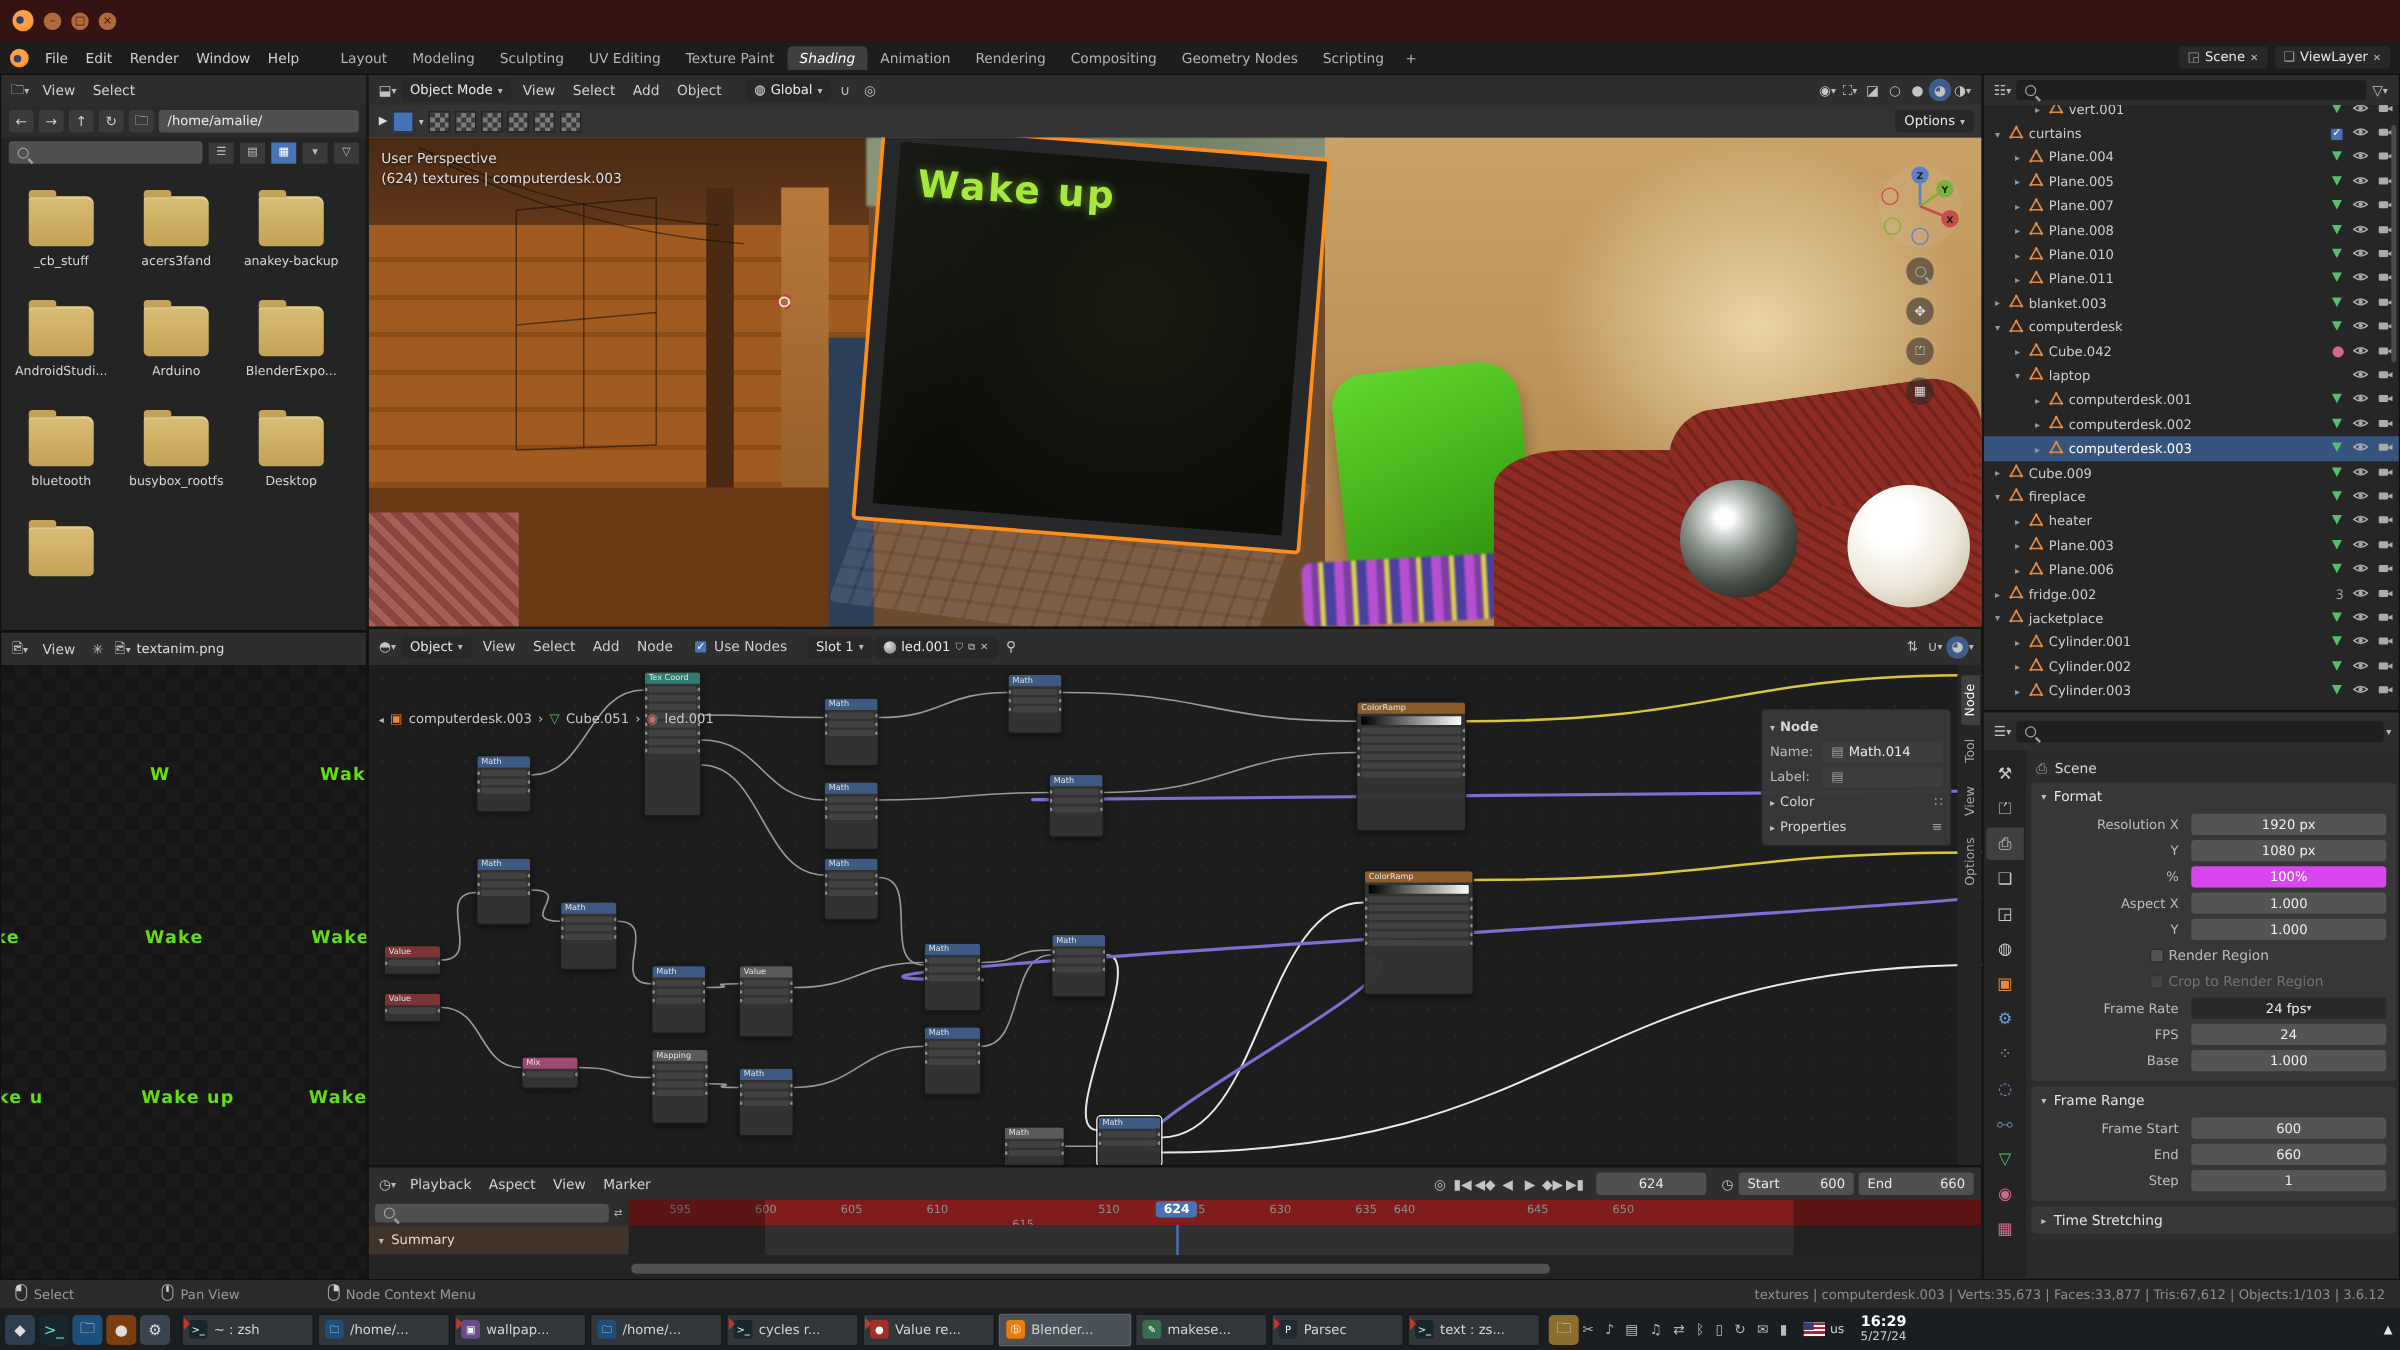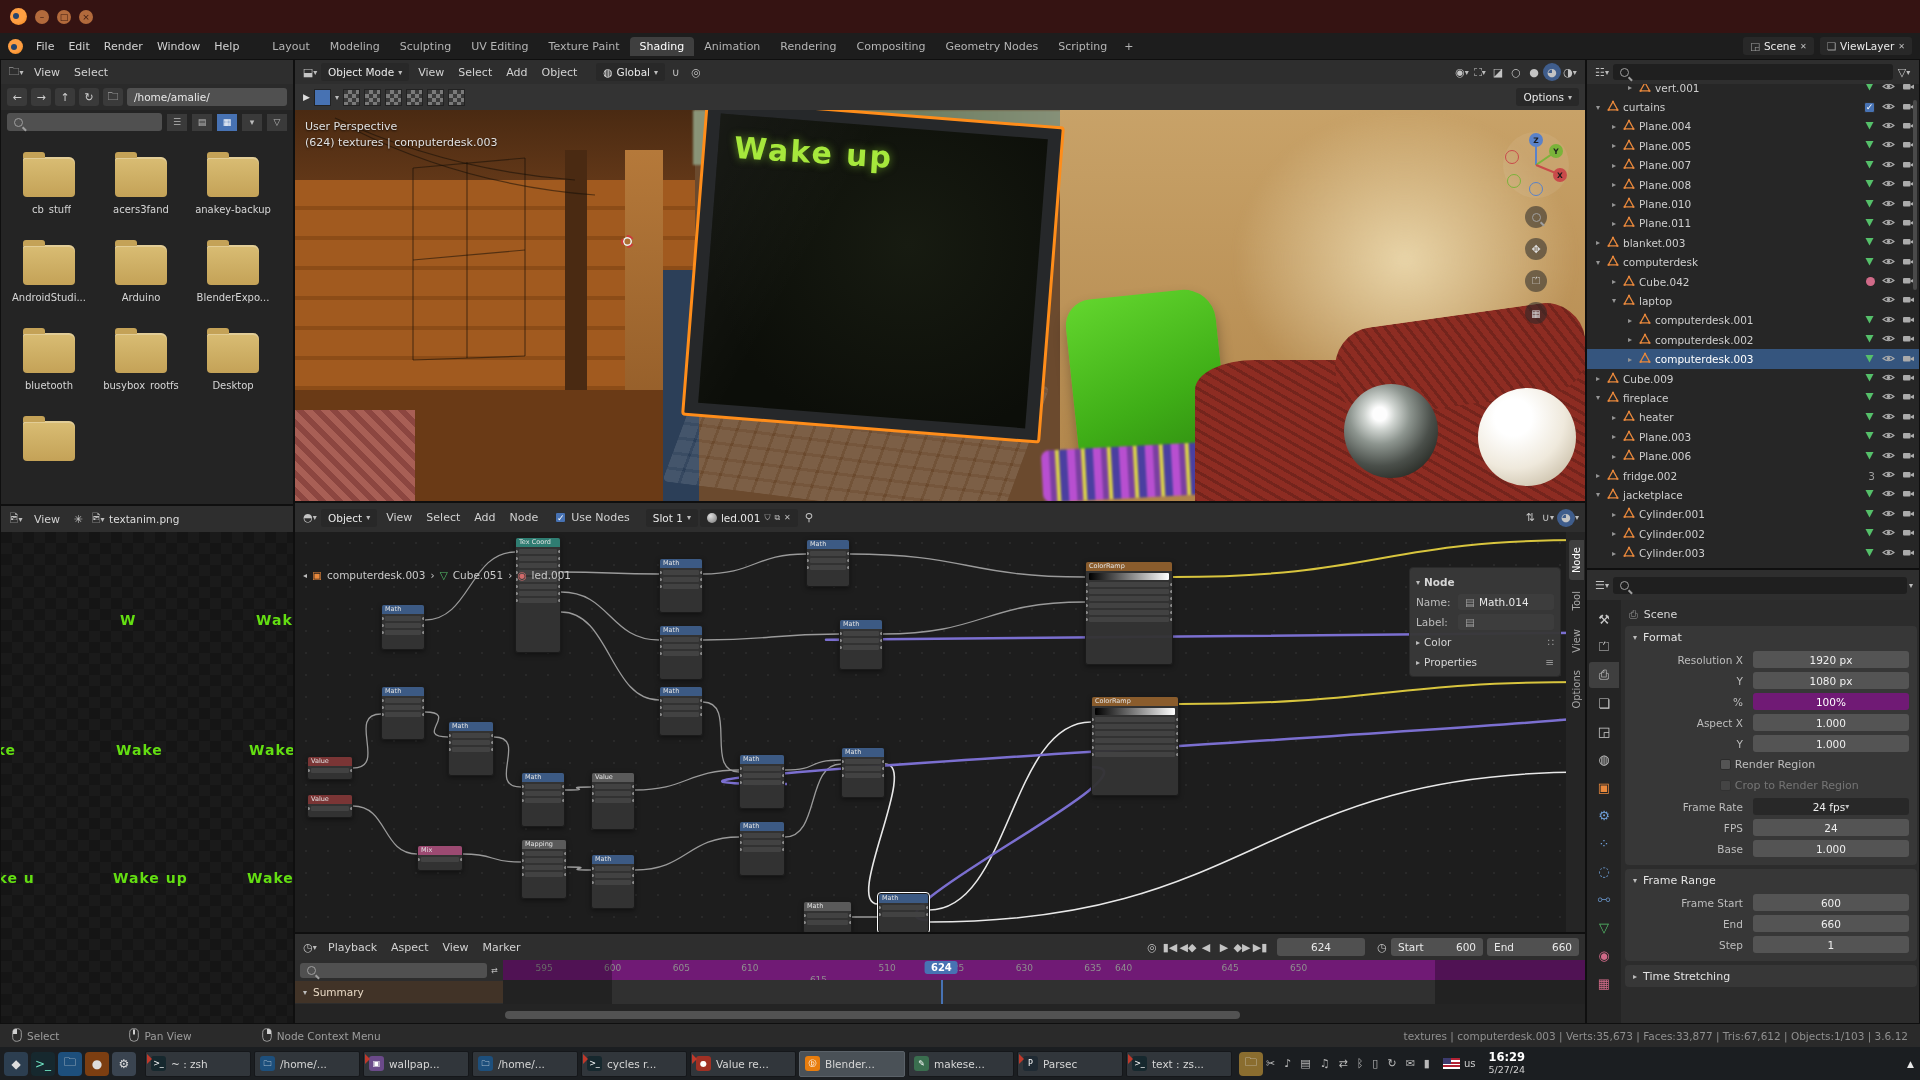--- a/index.html
+++ b/index.html
@@ -22,21 +22,21 @@
   
   #titlebar { left:0; top:0; width:1920px; height:33px; background:#351312; display:flex; align-items:center; padding:0 10px; }
   #titlebar .ttl { flex:1; text-align:center; color:#d79a3b; font-size:12.5px; }
   .winbtn { width:14px; height:14px; border-radius:50%; background:#b26a3c; margin-left:8px; display:inline-flex; align-items:center; justify-content:center; color:#3a1a10; font-size:9px; }
   .blogo { width:17px; height:17px; border-radius:50%; background:radial-gradient(circle at 40% 35%, #ff9f43 55%, #e87d0d); position:relative; }
   .blogo::after { content:""; position:absolute; left:3px; top:5px; width:6px; height:6px; border-radius:50%; background:#26456e; }
 
   
   #topbar { left:0; top:33px; width:1920px; height:26px; background:#1d1d1d; display:flex; align-items:center; padding:0 8px; gap:2px; }
   .ws-tab { padding:3px 10px; border-radius:4px 4px 0 0; color:#b4b4b4; font-size:11px; }
-  .ws-tab.active { background:#3f3f3f; color:#ffffff; }
+  .ws-tab.active { background:#3f3f3f; color:#ffffff;font-style:italic; }
   .ws-add { padding:2px 7px; color:#b4b4b4; }
   #tb-right { margin-left:auto; display:flex; gap:6px; align-items:center; }
 
   
   #filebrowser { left:0; top:59px; width:294px; height:446px; background:#242424; }
   #fb-nav { padding:4px 6px; display:flex; gap:4px; align-items:center; background:#2a2a2a; }
   .navb { width:20px; height:18px; background:#3a3a3a; border-radius:3px; display:flex; align-items:center; justify-content:center; color:#cfcfcf; font-size:11px; }
   #fb-search { padding:3px 6px; display:flex; gap:5px; align-items:center; }
   .segbtn { width:20px; height:17px; background:#3a3a3a; display:flex; align-items:center; justify-content:center; color:#bbb; font-size:9px; }
   .segbtn.active { background:#4772b3; color:#fff; }
@@ -75,21 +75,21 @@
   #se-bc { position:absolute; left:8px; top:37px; display:flex; gap:5px; align-items:center; color:#c9c9c9; font-size:10.5px; }
   #se-panel { position:absolute; right:26px; top:35px; width:152px; background:rgba(56,56,56,.97); border:1px solid #2a2a2a; border-radius:4px; padding:4px 6px; }
   .sep-row { display:flex; align-items:center; gap:4px; height:20px; color:#d5d5d5; font-size:10.5px; }
   .sep-row .field { flex:1; height:16px; }
   #se-tabs { position:absolute; right:0; top:0; width:21px; height:402px; background:#252525; display:flex; flex-direction:column; padding-top:8px; gap:4px; align-items:center; }
   .setab { writing-mode:vertical-rl; transform:rotate(180deg); font-size:10px; color:#a8a8a8; padding:7px 2px; border-radius:0 3px 3px 0; }
   .setab.active { background:#3f3f3f; color:#fff; }
 
   
   #timeline { left:294px; top:933px; width:1292px; height:91px; background:#2b2b2b; }
-  #tl-ruler { position:absolute; left:208px; top:26px; width:1084px; height:20px; background:#701a75; overflow:hidden; }
+  #tl-ruler { position:absolute; left:208px; top:26px; width:1084px; height:20px; background:#7f1d1d; overflow:hidden; }
   .tick { position:absolute; top:3px; font-size:9px; color:#8f8f8f; }
   #tl-chan { position:absolute; left:208px; top:46px; width:1084px; height:24px; background:#303030; overflow:hidden; }
   #tl-left { position:absolute; left:0; top:26px; width:208px; height:44px; background:#2d2d2d; }
   #tl-scroll { position:absolute; left:0; top:70px; width:1292px; height:21px; background:#242424; }
   .dimband { position:absolute; top:0; bottom:0; background:rgba(0,0,0,.28); }
   #playhead { position:absolute; width:2px; background:#4772b3; }
   #framebadge { position:absolute; background:#4772b3; color:#fff; font-size:10px; font-weight:bold; padding:1px 6px; border-radius:3px; transform:translateX(-50%); }
 
   
   #outliner { left:1586px; top:59px; width:334px; height:510px; background:#262626; }
@@ -106,21 +106,21 @@
   .ptab { width:30px; height:26px; display:flex; align-items:center; justify-content:center; border-radius:3px 0 0 3px; }
   .ptab.active { background:#3f3f3f; }
   #pr-body { position:absolute; left:34px; top:30px; width:300px; height:425px; overflow:hidden; padding:2px 4px; }
   .panel { background:#373737; border-radius:4px; margin-bottom:4px; padding-bottom:5px; }
   .panel.closed { padding-bottom:0; }
   .phead { height:22px; display:flex; align-items:center; gap:6px; padding:0 8px; color:#e3e3e3; font-size:11px; }
   .prow { display:flex; align-items:center; height:19px; margin:2px 8px; gap:4px; }
   .plabel { flex:0 0 42%; text-align:right; color:#bdbdbd; font-size:10.5px; padding-right:6px; white-space:nowrap; overflow:hidden; }
   .pfield { flex:1; height:17px; background:#545454; border-radius:3px; color:#efefef; font-size:10.5px; display:flex; align-items:center; justify-content:center; }
   .pfield.menu { background:#282828; }
-  .pfield.slider { background:#701a75; color:#fff;text-align:right; }
+  .pfield.slider { background:#d946ef; color:#fff;text-align:right; }
   .prow.disabled { opacity:.45; }
 
   
   #statusbar { left:0; top:1024px; width:1920px; height:23px; background:#2a2a2a; display:flex; align-items:center; padding:0 12px; gap:70px; color:#9c9c9c; font-size:10.5px; }
   #sb-info { margin-left:auto; color:#8f8f8f; }
   .hint { display:flex; gap:5px; align-items:center; }
 
   
   #taskbar { left:0; top:1047px; width:1920px; height:33px; background:#1b1e21; display:flex; align-items:center; padding:0 4px; gap:3px; }
   .tkicon { width:24px; height:24px; border-radius:4px; display:flex; align-items:center; justify-content:center; font-size:12px; color:#ddd; }

